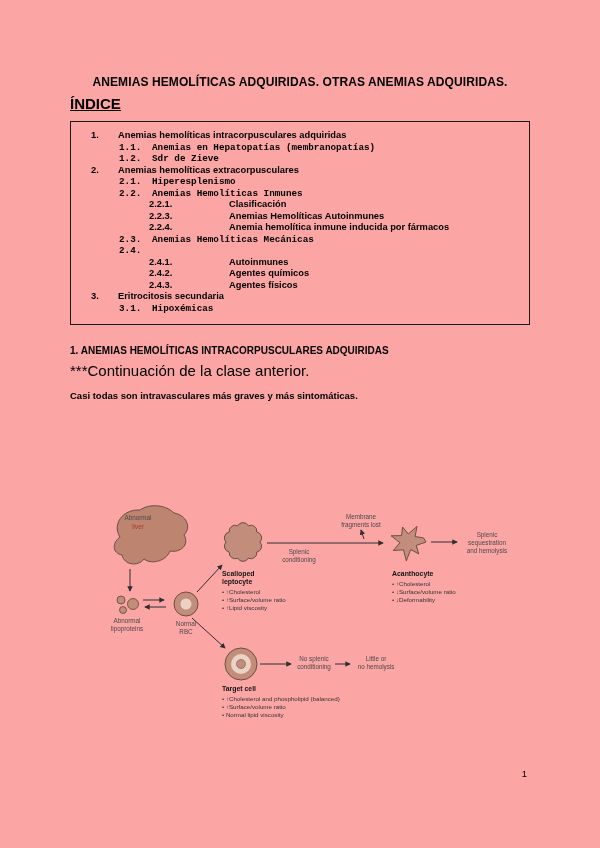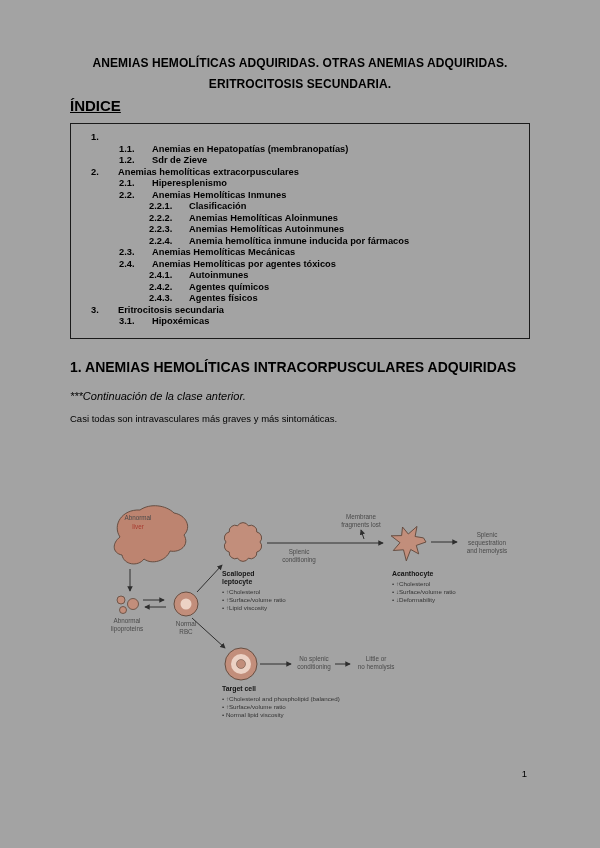--- a/index.html
+++ b/index.html
@@ -1,58 +1,58 @@
 <!DOCTYPE html>
 <html><head>
 <meta charset="utf-8">
 <style>
   * { margin:0; padding:0; box-sizing:border-box; }
   html,body { width:600px; height:848px; background:#ffffff; font-family:"Liberation Sans",sans-serif; color:#000; }
-  .page { position:relative; width:600px; height:848px; background:#a3a3a3; padding:53px 70px 0 70px; overflow:hidden; }
+  .page { position:relative; width:600px; height:848px; background:#fca5a5; padding:72px 70px 0 70px; overflow:hidden; }
 
   .doc-title { font-size:12px; font-weight:bold; text-align:center; line-height:21px; letter-spacing:.1px; }
 
   .index-heading { font-size:15px; font-weight:bold; margin-top:2px;text-decoration:underline; }
 
   .toc-box { border:1.5px solid #1a1a1a; margin-top:9px; padding:8px 12px 10px 0; }
   .toc-row { display:flex; font-size:9.3px; font-weight:bold; line-height:11.5px; }
   .toc-row .num { flex:0 0 auto; }
   .lvl1 { padding-left:20px; } .lvl1 .num { width:27px; }
-  .lvl2 { padding-left:48px; } .lvl2 .num { width:33px; }
-  .lvl3 { padding-left:78px; } .lvl3 .num { width:40px; }
-
-  .section-heading { font-size:14px; font-weight:bold; margin-top:20px; }
-  .note { font-size:11px; font-style:italic; margin-top:15px; }
-  .intro { font-size:9.5px; font-weight:normal; margin-top:11px; }
+  .lvl2 { padding-left:48px;font-family:Liberation Mono, monospace; } .lvl2 .num { width:33px; }
+  .lvl3 { padding-left:78px;gap:40px; } .lvl3 .num { width:40px; }
+
+  .section-heading { font-size:10px; font-weight:bold; margin-top:20px; }
+  .note { font-size:15px; margin-top:6px; }
+  .intro { font-size:9.5px; font-weight:bold; margin-top:11px; }
 
   .diagram-wrap { position:absolute; left:0; top:497px; width:600px; height:260px; }
   svg text { font-family:"Liberation Sans",sans-serif; }
   .ds  { font-size:6.3px; fill:#4a4a4a; }   
   .db  { font-size:6.9px; font-weight:bold; fill:#141414; } 
   .du  { font-size:6.2px; fill:#333; }      
   .red { fill:#a83a2e; }
   .arrowline { stroke:#2e2e2e; stroke-width:1; fill:none; }
 
   .page-num { position:absolute; top:768px; right:73px; font-size:9.5px; }
 </style>
 </head>
 <body>
 
 <div class="page">
 
   <div class="doc-title">
     <div>ANEMIAS HEMOLÍTICAS ADQUIRIDAS. OTRAS ANEMIAS ADQUIRIDAS.</div>
-    <div>ERITROCITOSIS SECUNDARIA.</div>
   </div>
 
   <div class="index-heading">ÍNDICE</div>
 
   <div class="toc-box">
     <div class="toc-row lvl1">
         <span class="num">1.</span>
+        <span>Anemias hemolíticas intracorpusculares adquiridas</span>
       </div>
     <div class="toc-row lvl2">
         <span class="num">1.1.</span>
         <span>Anemias en Hepatopatías (membranopatías)</span>
       </div>
     <div class="toc-row lvl2">
         <span class="num">1.2.</span>
         <span>Sdr de Zieve</span>
       </div>
     <div class="toc-row lvl1">
@@ -65,38 +65,33 @@
       </div>
     <div class="toc-row lvl2">
         <span class="num">2.2.</span>
         <span>Anemias Hemolíticas Inmunes</span>
       </div>
     <div class="toc-row lvl3">
         <span class="num">2.2.1.</span>
         <span>Clasificación</span>
       </div>
     <div class="toc-row lvl3">
-        <span class="num">2.2.2.</span>
-        <span>Anemias Hemolíticas Aloinmunes</span>
-      </div>
-    <div class="toc-row lvl3">
         <span class="num">2.2.3.</span>
         <span>Anemias Hemolíticas Autoinmunes</span>
       </div>
     <div class="toc-row lvl3">
         <span class="num">2.2.4.</span>
         <span>Anemia hemolítica inmune inducida por fármacos</span>
       </div>
     <div class="toc-row lvl2">
         <span class="num">2.3.</span>
         <span>Anemias Hemolíticas Mecánicas</span>
       </div>
     <div class="toc-row lvl2">
         <span class="num">2.4.</span>
-        <span>Anemias Hemolíticas por agentes tóxicos</span>
       </div>
     <div class="toc-row lvl3">
         <span class="num">2.4.1.</span>
         <span>Autoinmunes</span>
       </div>
     <div class="toc-row lvl3">
         <span class="num">2.4.2.</span>
         <span>Agentes químicos</span>
       </div>
     <div class="toc-row lvl3">

